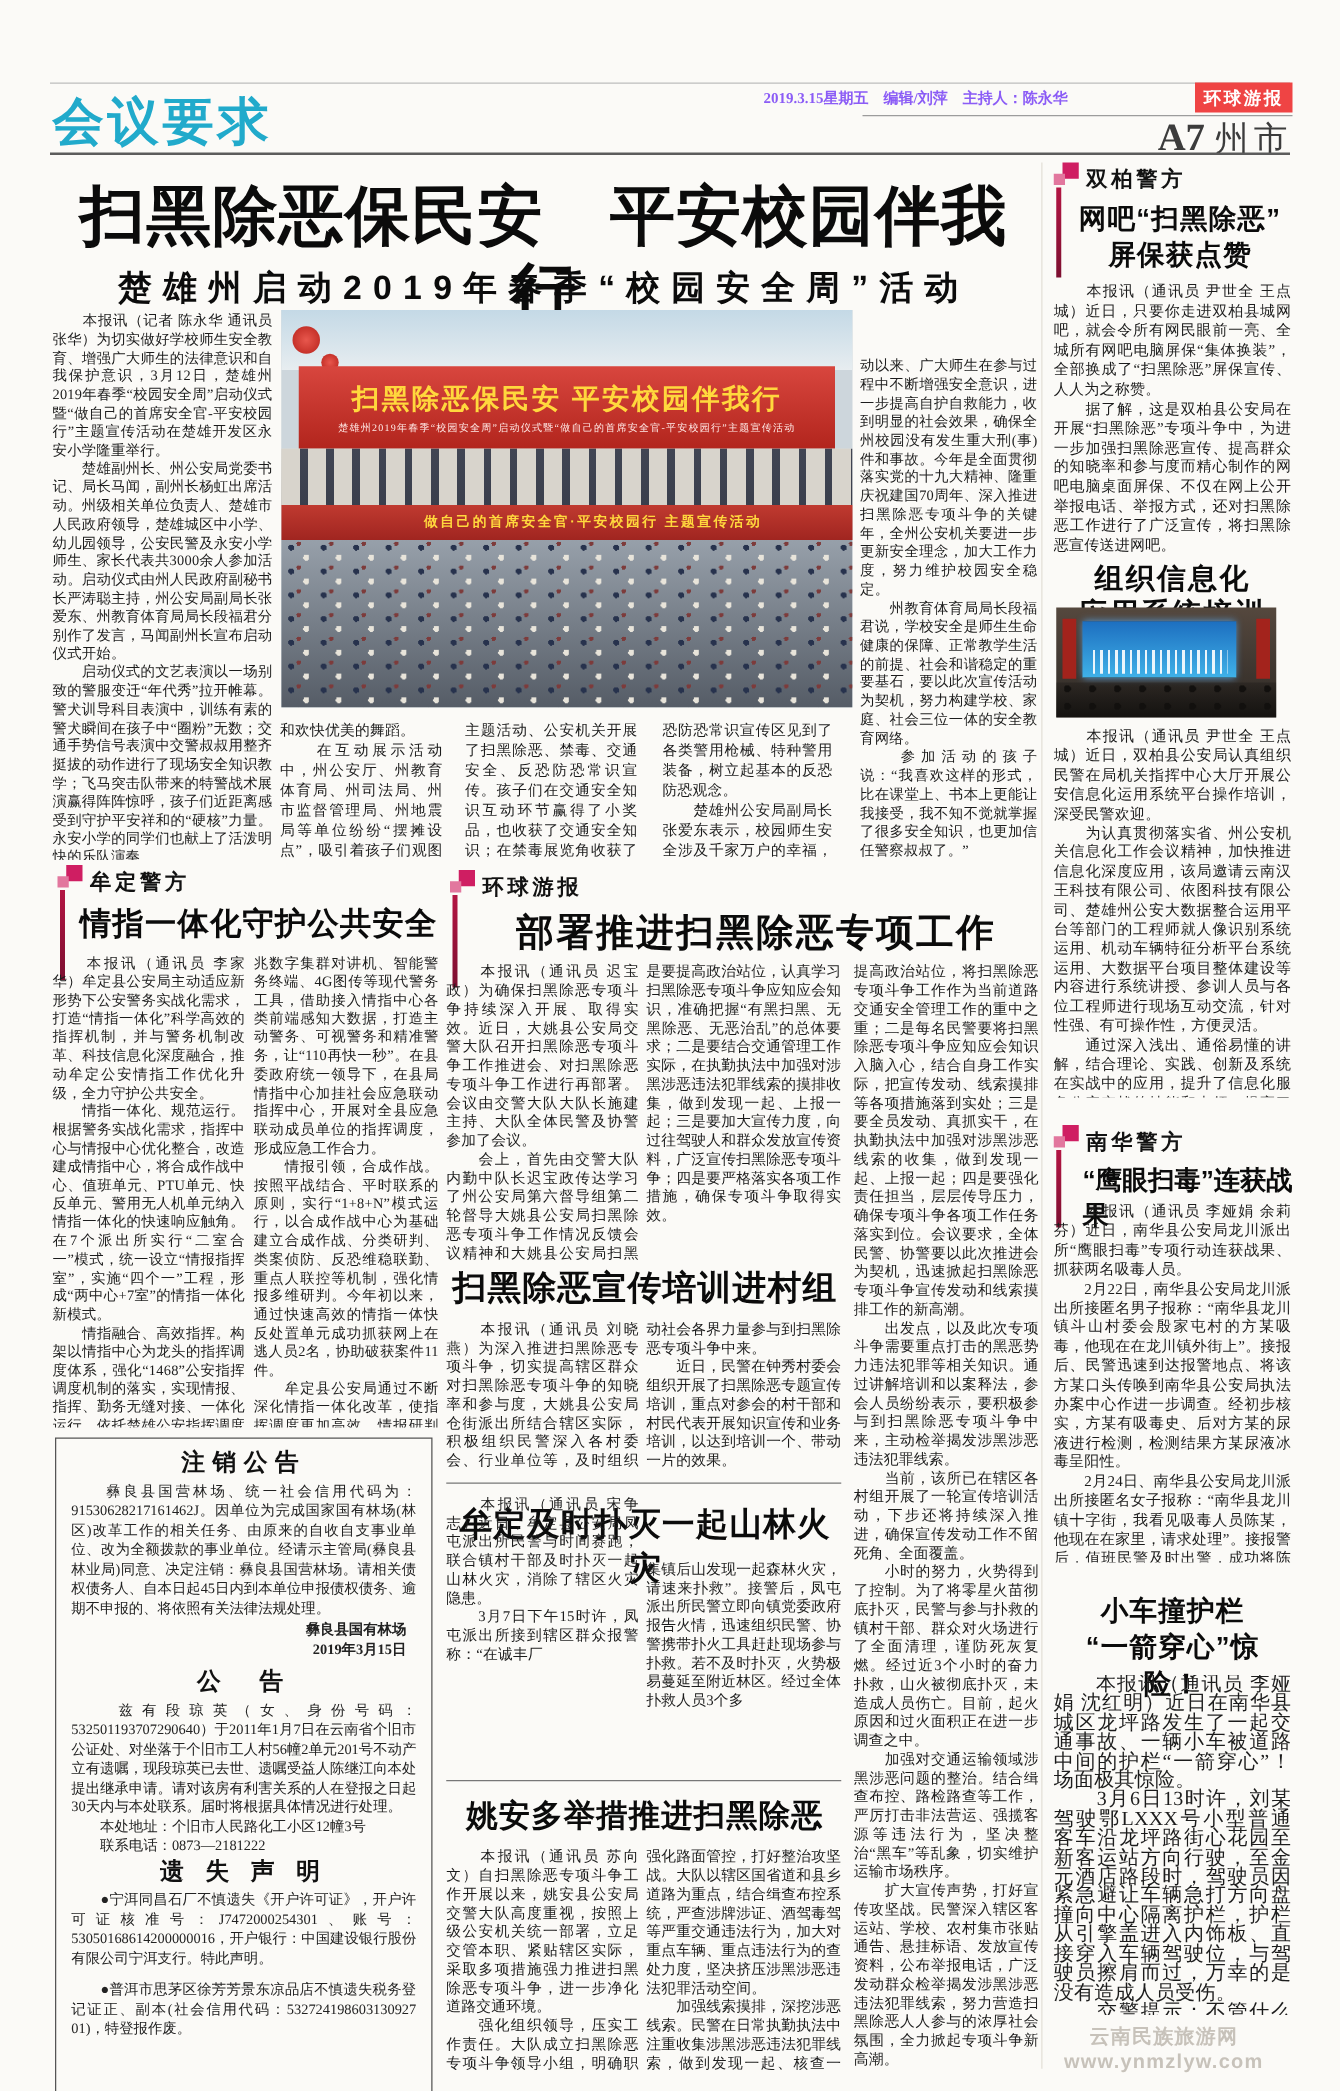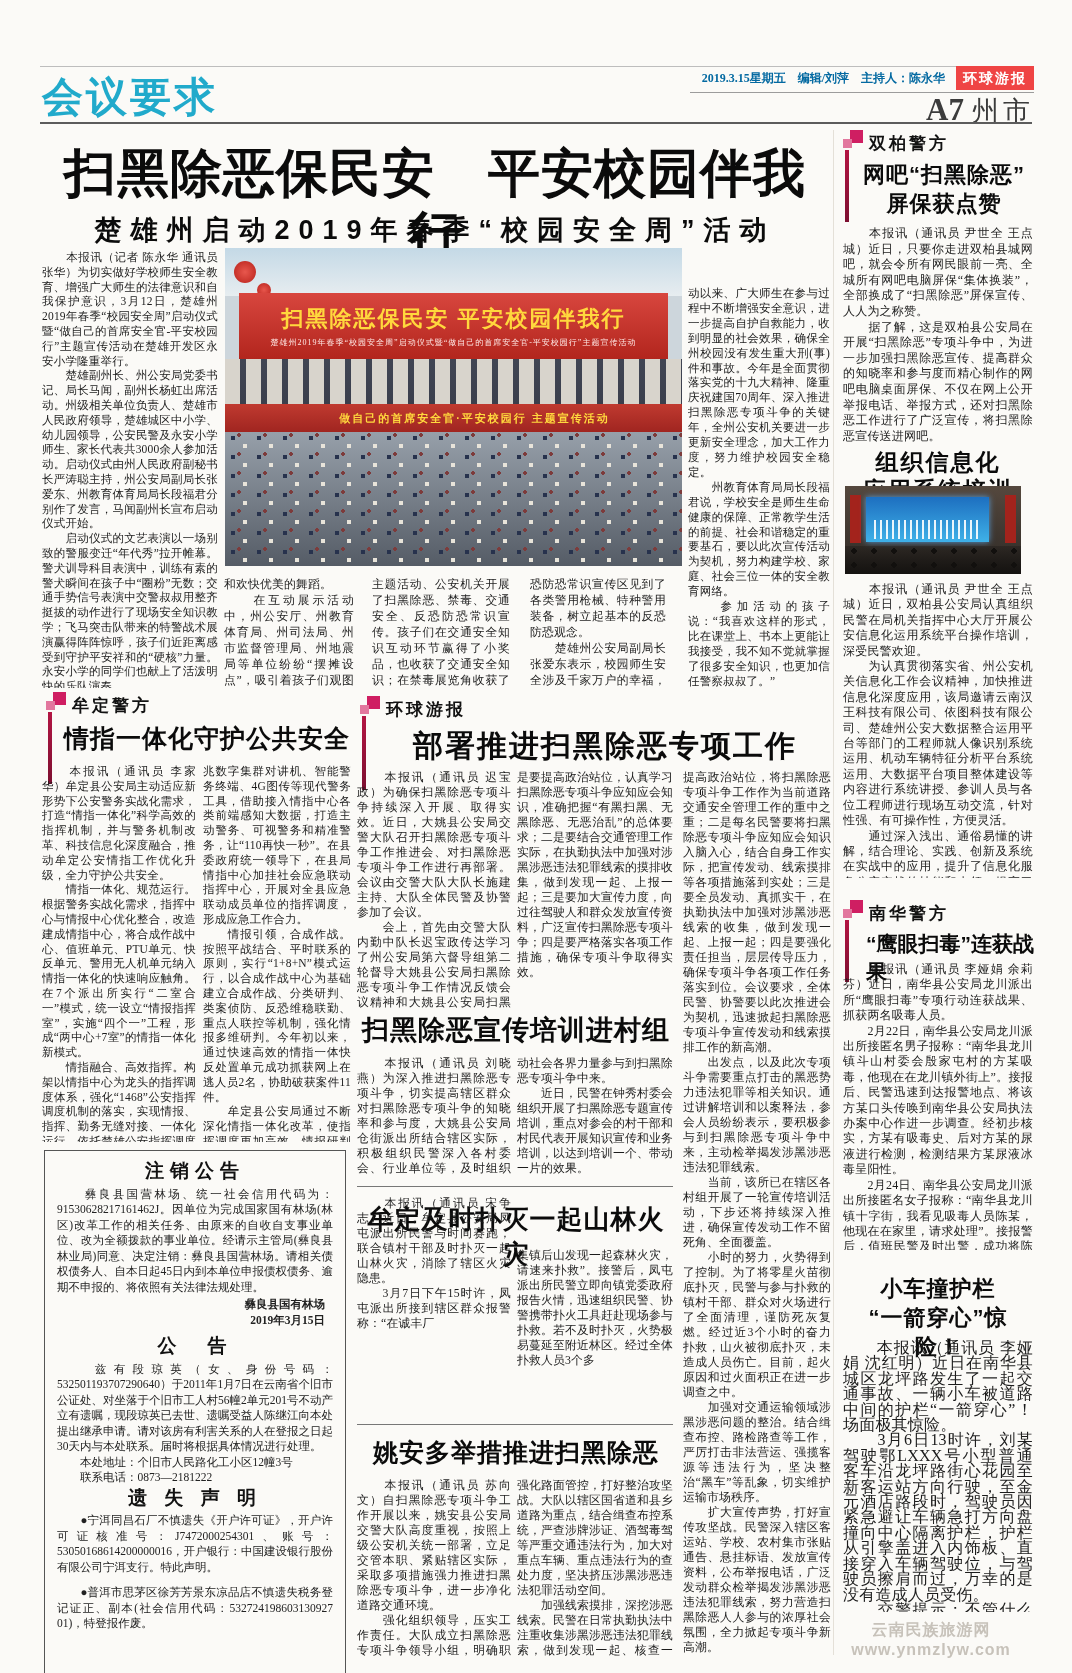--- a/index.html
+++ b/index.html
@@ -14,21 +14,21 @@
       font-weight:900;color:#0b0b0b;text-align:center;white-space:pre-line;}
   .seclabel{position:absolute;font-family:"Liberation Sans","DejaVu Sans",sans-serif;
             font-weight:700;font-size:17px;color:#121212;letter-spacing:3px;}
   .mark{position:absolute;width:20px;height:20px;}
   .mark .sq1{position:absolute;left:7px;top:0;width:13px;height:13px;background:#cf1e62;}
   .mark .sq2{position:absolute;left:0;top:9px;width:9px;height:9px;background:#e2779e;}
   .vbar{position:absolute;width:4px;background:linear-gradient(#b31543,#7c0f30);}
   
   #masthead{left:42px;top:70px;font-family:"Liberation Sans","DejaVu Sans",sans-serif;
             font-weight:900;font-size:41px;letter-spacing:3px;color:#21aacb;}
-  #dateline{left:520px;top:70px;width:425px;text-align:right;font-size:12px;font-weight:700;color:#0369a1;}
+  #dateline{left:520px;top:70px;width:425px;text-align:center;font-size:12px;font-weight:700;color:#8b5cf6;}
   #brandbox{left:956px;top:66px;width:78px;height:24px;background:#ef4444;color:#fff;
             font-family:"Liberation Sans","DejaVu Sans",sans-serif;font-weight:700;font-size:14px;
             text-align:center;line-height:24px;letter-spacing:2px;}
   #pageno{left:700px;top:92px;width:334px;text-align:right;color:#3c3c3c;}
   #pageno b{font-size:31px;font-family:"Liberation Serif",serif;}
   #pageno span{font-size:27px;letter-spacing:4px;}
   
   #leadphoto{left:225px;top:248px;width:457px;height:318px;background:#cdd6dc;overflow:hidden;}
   #leadphoto .sky{position:absolute;left:0;top:0;right:0;height:15%;
         background:linear-gradient(#c4d9e6,#e7edf0);}

